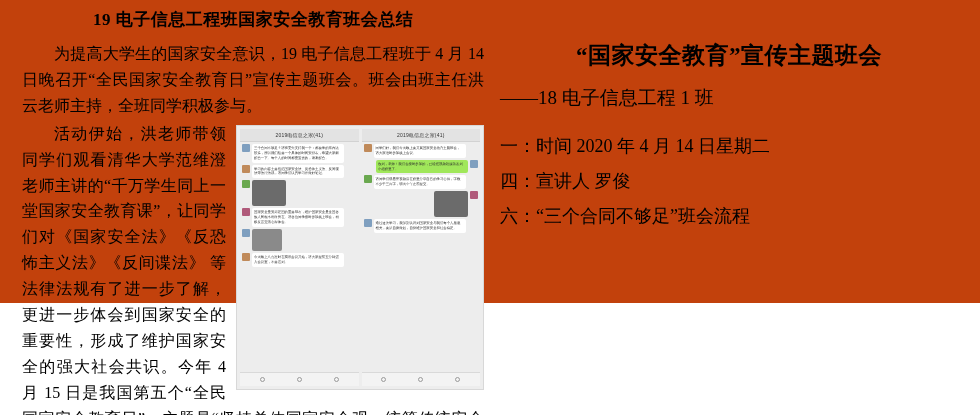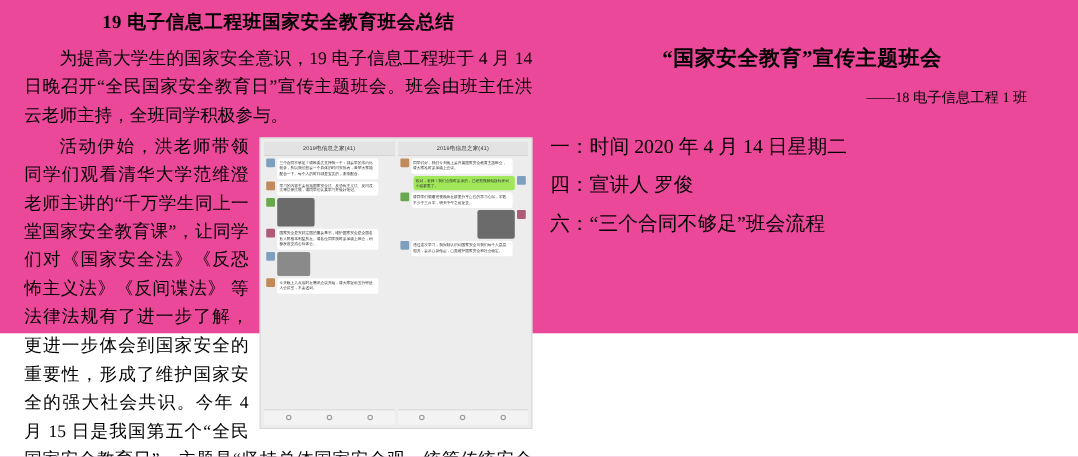--- a/index.html
+++ b/index.html
@@ -9,21 +9,21 @@
     width: 980px;
     height: 415px;
     background: #ffffff;
     font-family: "Liberation Serif", serif;
     overflow: hidden;
   }
   .page {
     position: relative;
     width: 980px;
     height: 303px;
-    background: #ec4899;
+    background: #c2410c;
   }
 
   
   .left-col {
     position: absolute;
     left: 22px;
     top: 8px;
     width: 462px;
     height: 400px;
   }
@@ -130,31 +130,31 @@
   }
 
   
   .right-col {
     position: absolute;
     left: 500px;
     top: 40px;
     width: 458px;
   }
   .r-title {
-    font-size: 19px;
+    font-size: 23px;
     font-weight: bold;
     text-align: center;
     margin: 0 0 14px 0;
     color: #000;
     letter-spacing: 0.5px;
   }
   .r-byline {
-    font-size: 13px;
-    text-align: right;
-    margin: 0 24px 18px 0;
+    font-size: 19px;
+    text-align: left;
+    margin: 0 9px 18px 0;
     color: #000;
   }
   .r-item {
     font-size: 18px;
     line-height: 1.95;
     color: #000;
     margin: 0;
     text-align: justify;
     text-justify: inter-ideograph;
   }

